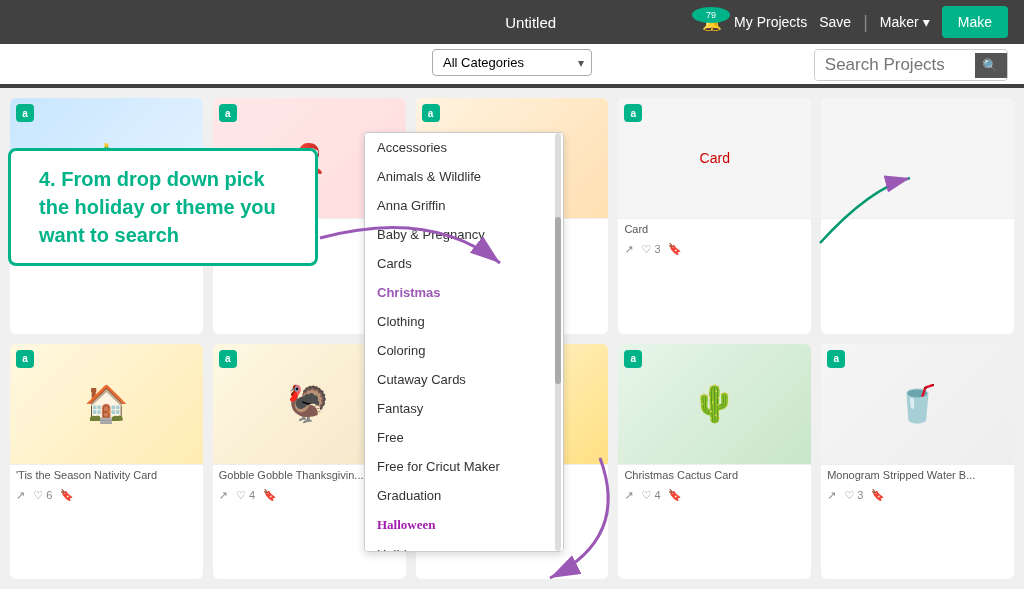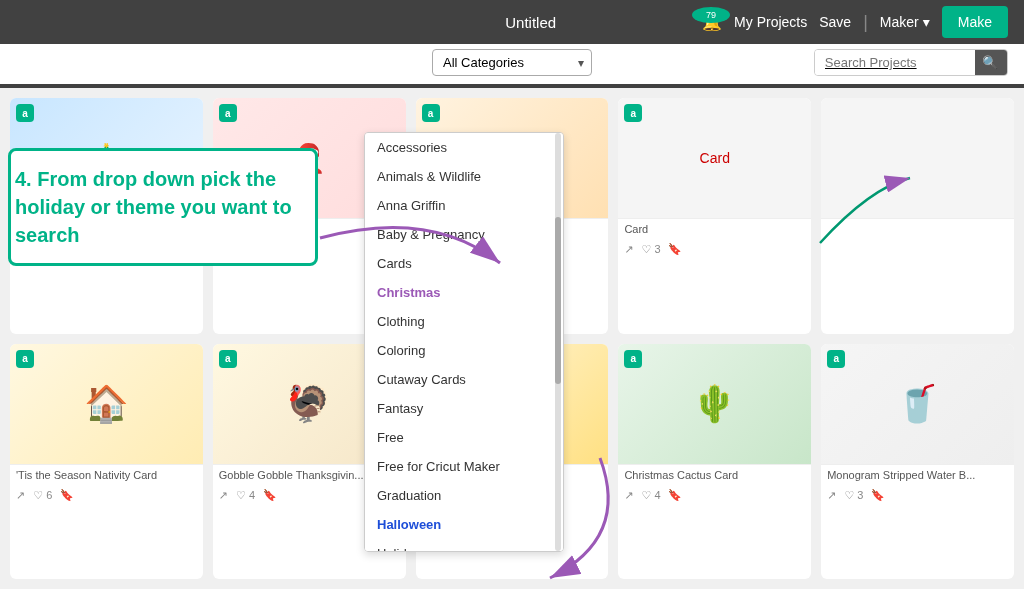--- a/index.html
+++ b/index.html
@@ -68,21 +68,21 @@
     }
 
     
     .search-bar {
       position: absolute; right: 16px; top: 5px;
       display: flex; align-items: center;
       border: 1px solid #ccc; border-radius: 4px; overflow: hidden;
     }
     .search-input {
       border: none; outline: none;
-      padding: 5px 10px; font-size: 13px; width: 160px; text-decoration: underline;
+      padding: 5px 10px; font-size: 17px; width: 160px;
     }
     .search-btn {
       background: #555; border: none; color: white;
       padding: 5px 8px; cursor: pointer; font-size: 13px;
     }
 
     
     .main {
       display: flex;
       height: calc(589px - 44px - 44px);
@@ -160,31 +160,31 @@
       max-height: 420px;
     }
     .dropdown-menu-item {
       padding: 7px 12px;
       font-size: 13px;
       color: #333;
       cursor: pointer;
       white-space: nowrap;
     }
     .dropdown-menu-item.selected { color: #9b59b6; font-weight: bold; }
-    .dropdown-menu-item.highlighted { color: #1d4ed8; font-weight: bold; }
+    .dropdown-menu-item.highlighted { color: #a21caf; font-weight: bold; font-family: Liberation Serif, serif; }
 
     
     .tooltip-left {
       position: absolute;
       top: 60px;
       left: 8px;
       background: white;
       border: 3px solid #00b388;
       border-radius: 8px;
-      padding: 14px 4px;
+      padding: 14px 28px;
       width: 310px;
       z-index: 300;
       font-size: 20px;
       font-weight: bold;
       color: #00b388;
       line-height: 1.4;
     }
     .tooltip-right {
       position: absolute;
       top: 90px;

